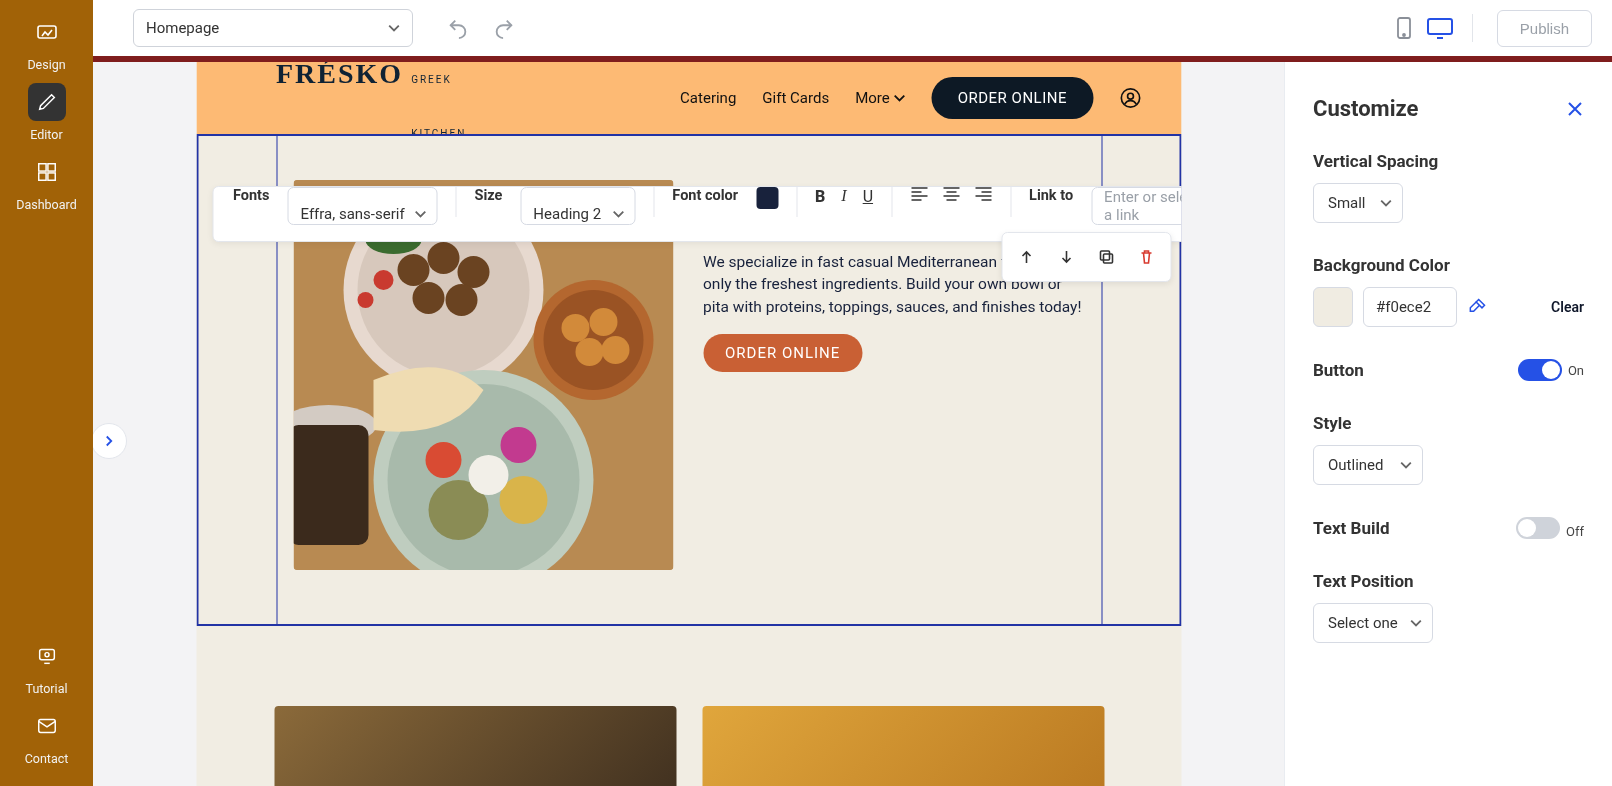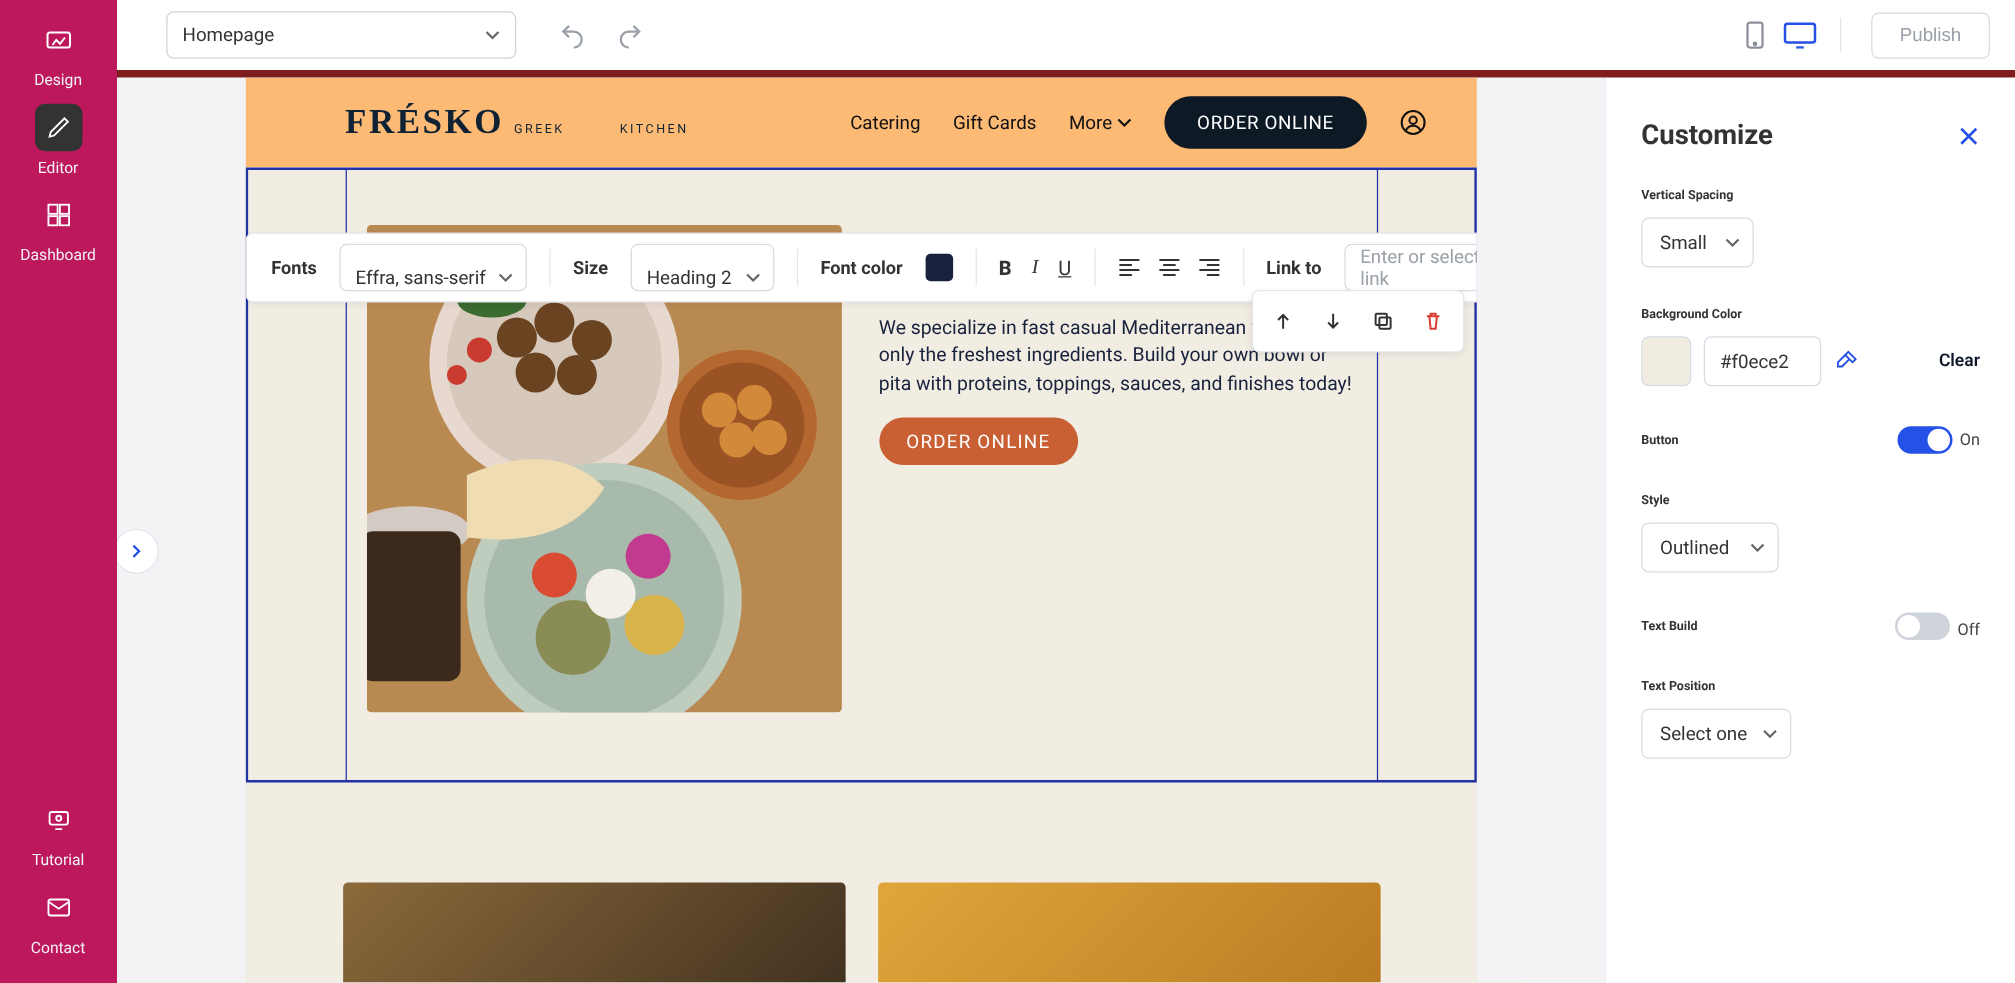--- a/index.html
+++ b/index.html
@@ -9,21 +9,21 @@
       font-size: 14px;
       color: #333;
       background: #f3f3f5;
       overflow: hidden;
     }
 
     
     .app-nav {
       position: fixed; left: 0; top: 0; bottom: 0;
       width: 93px;
-      background: #be185d;
+      background: #a16207;
       color: #fff;
       display: flex; flex-direction: column;
       align-items: center;
       padding-top: 10px;
       justify-content: space-between;
       z-index: 30;
     }
     .nav-top, .nav-bottom {
       display: flex; flex-direction: column; align-items: center; gap: 6px; width: 100%;
     }
@@ -88,21 +88,21 @@
 
     
     .site-header {
       background: #fdba74;
       height: 72px;
       display:flex; align-items:center; justify-content: space-between;
       padding: 0 40px 0 80px;
     }
     .site-logo { display:flex; align-items:baseline; gap: 8px; }
     .logo-main { font-family: Georgia, serif; font-size: 28px; letter-spacing: 2px; color: #0f2234; font-weight: 600;}
-    .logo-sub { display:inline-flex; flex-direction:row; font-size: 10px; letter-spacing: 2px; color:#0f2234; line-height: 1; gap: 44px;}
+    .logo-sub { display:inline-flex; flex-direction:column; font-size: 10px; letter-spacing: 2px; color:#0f2234; line-height: 1; gap: 44px;}
     .site-nav { display:flex; align-items:center; gap: 26px; font-size: 15px; color:#111; }
     .site-nav a { display:flex; align-items:center; gap:4px; cursor:pointer;}
     .order-pill { background:#0d1925; color:#fff; padding: 12px 26px; border-radius: 999px; font-size: 15px; letter-spacing: .5px;}
 
     
     .section {
       position:absolute; top: 72px; left:0; right:0; bottom: 160px;
       border: 2px solid #2233a5;
       background: #f1ede3;
     }
@@ -124,24 +124,24 @@
       font-family: Arial, sans-serif;
     }
     .about-p { color:#18223c; font-size: 15.5px; line-height: 1.45; max-width: 380px; margin: 4px 0 16px;}
     .order-online-btn {
       display:inline-block; background:#c96034; color:#fff;
       padding: 10px 22px; border-radius: 999px; letter-spacing: 1px; font-size: 15px;
     }
 
     
     .rich-toolbar {
-      position:absolute; left: 0px; top: 124px; right: -63px;
+      position:absolute; left: 16px; top: 124px; right: -63px;
       height: 56px;
       background:#fff; border: 1px solid #e3e6ec; border-radius: 6px;
-      display:flex; align-items:center; gap: 18px; padding: 0 20px;
+      display:flex; gap: 18px; padding: 0 20px;
       box-shadow: 0 2px 6px rgba(0,0,0,.06);
       z-index: 40;
     }
     .rt-label { font-weight: 700; font-size: 14.5px; }
     .rt-select {
       border:1px solid #d6dae3; border-radius:6px; height: 38px;
       padding: 16px 30px 0 12px; font-size:15px; display:flex; align-items:center; position:relative; gap:8px;
     }
     .rt-select .chev { position:absolute; right:10px; }
     .rt-sep { width:1px; height:30px; background:#e3e6ec;}
@@ -177,21 +177,21 @@
     
     .panel {
       position:fixed; right:0; top:62px; bottom:0; width:328px;
       background:#fff; border-left:1px solid #e9ecf1;
       padding: 34px 28px; overflow:auto;
     }
     .panel-header { display:flex; align-items:center; justify-content:space-between; margin-bottom: 30px;}
     .panel-title { font-size: 22px; font-weight: 700;}
     .panel-close { color:#2551e6; cursor:pointer;}
     .panel-sec { margin-bottom: 32px;}
-    .panel-label { font-weight:700; font-size:10px; margin-bottom:12px;}
+    .panel-label { font-weight:700; font-size:17px; margin-bottom:12px;}
     .psel { border:1px solid #d6dae3; border-radius:6px; height:40px; padding:0 32px 0 14px; display:inline-flex; align-items:center; font-size:15px; position:relative; min-width: 90px;}
     .psel .chev { position:absolute; right:10px;}
     .bg-row { display:flex; align-items:center; gap:10px;}
     .swatch { width:40px; height:40px; border:1px solid #d6dae3; border-radius:6px; background:#f0ece2;}
     .bg-input { width: 94px; height:40px; border:1px solid #d6dae3; border-radius:6px; padding:0 12px; font-size:15px; display:flex; align-items:center;}
     .clear-link { color:#0f172a; font-weight:600; margin-left:auto; cursor:pointer;}
     .eyedrop { color:#2551e6; cursor:pointer;}
     .toggle-row { display:flex; align-items:center; justify-content:space-between;}
     .toggle { position:relative; width:44px; height:22px; border-radius:999px; cursor:pointer;}
     .toggle .knob { position:absolute; top:2px; width:18px; height:18px; border-radius:50%; background:#fff;}

